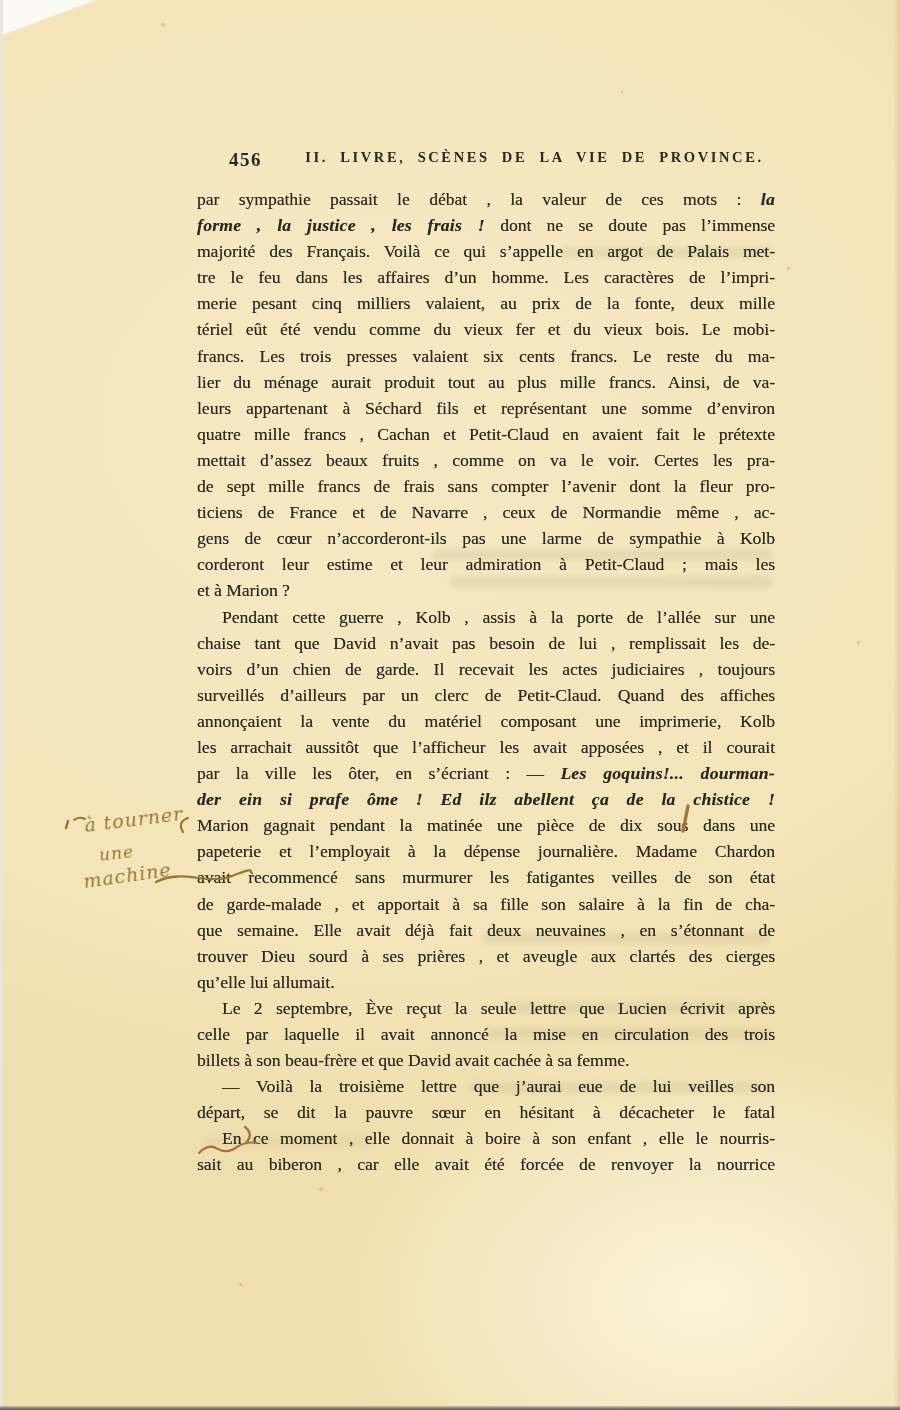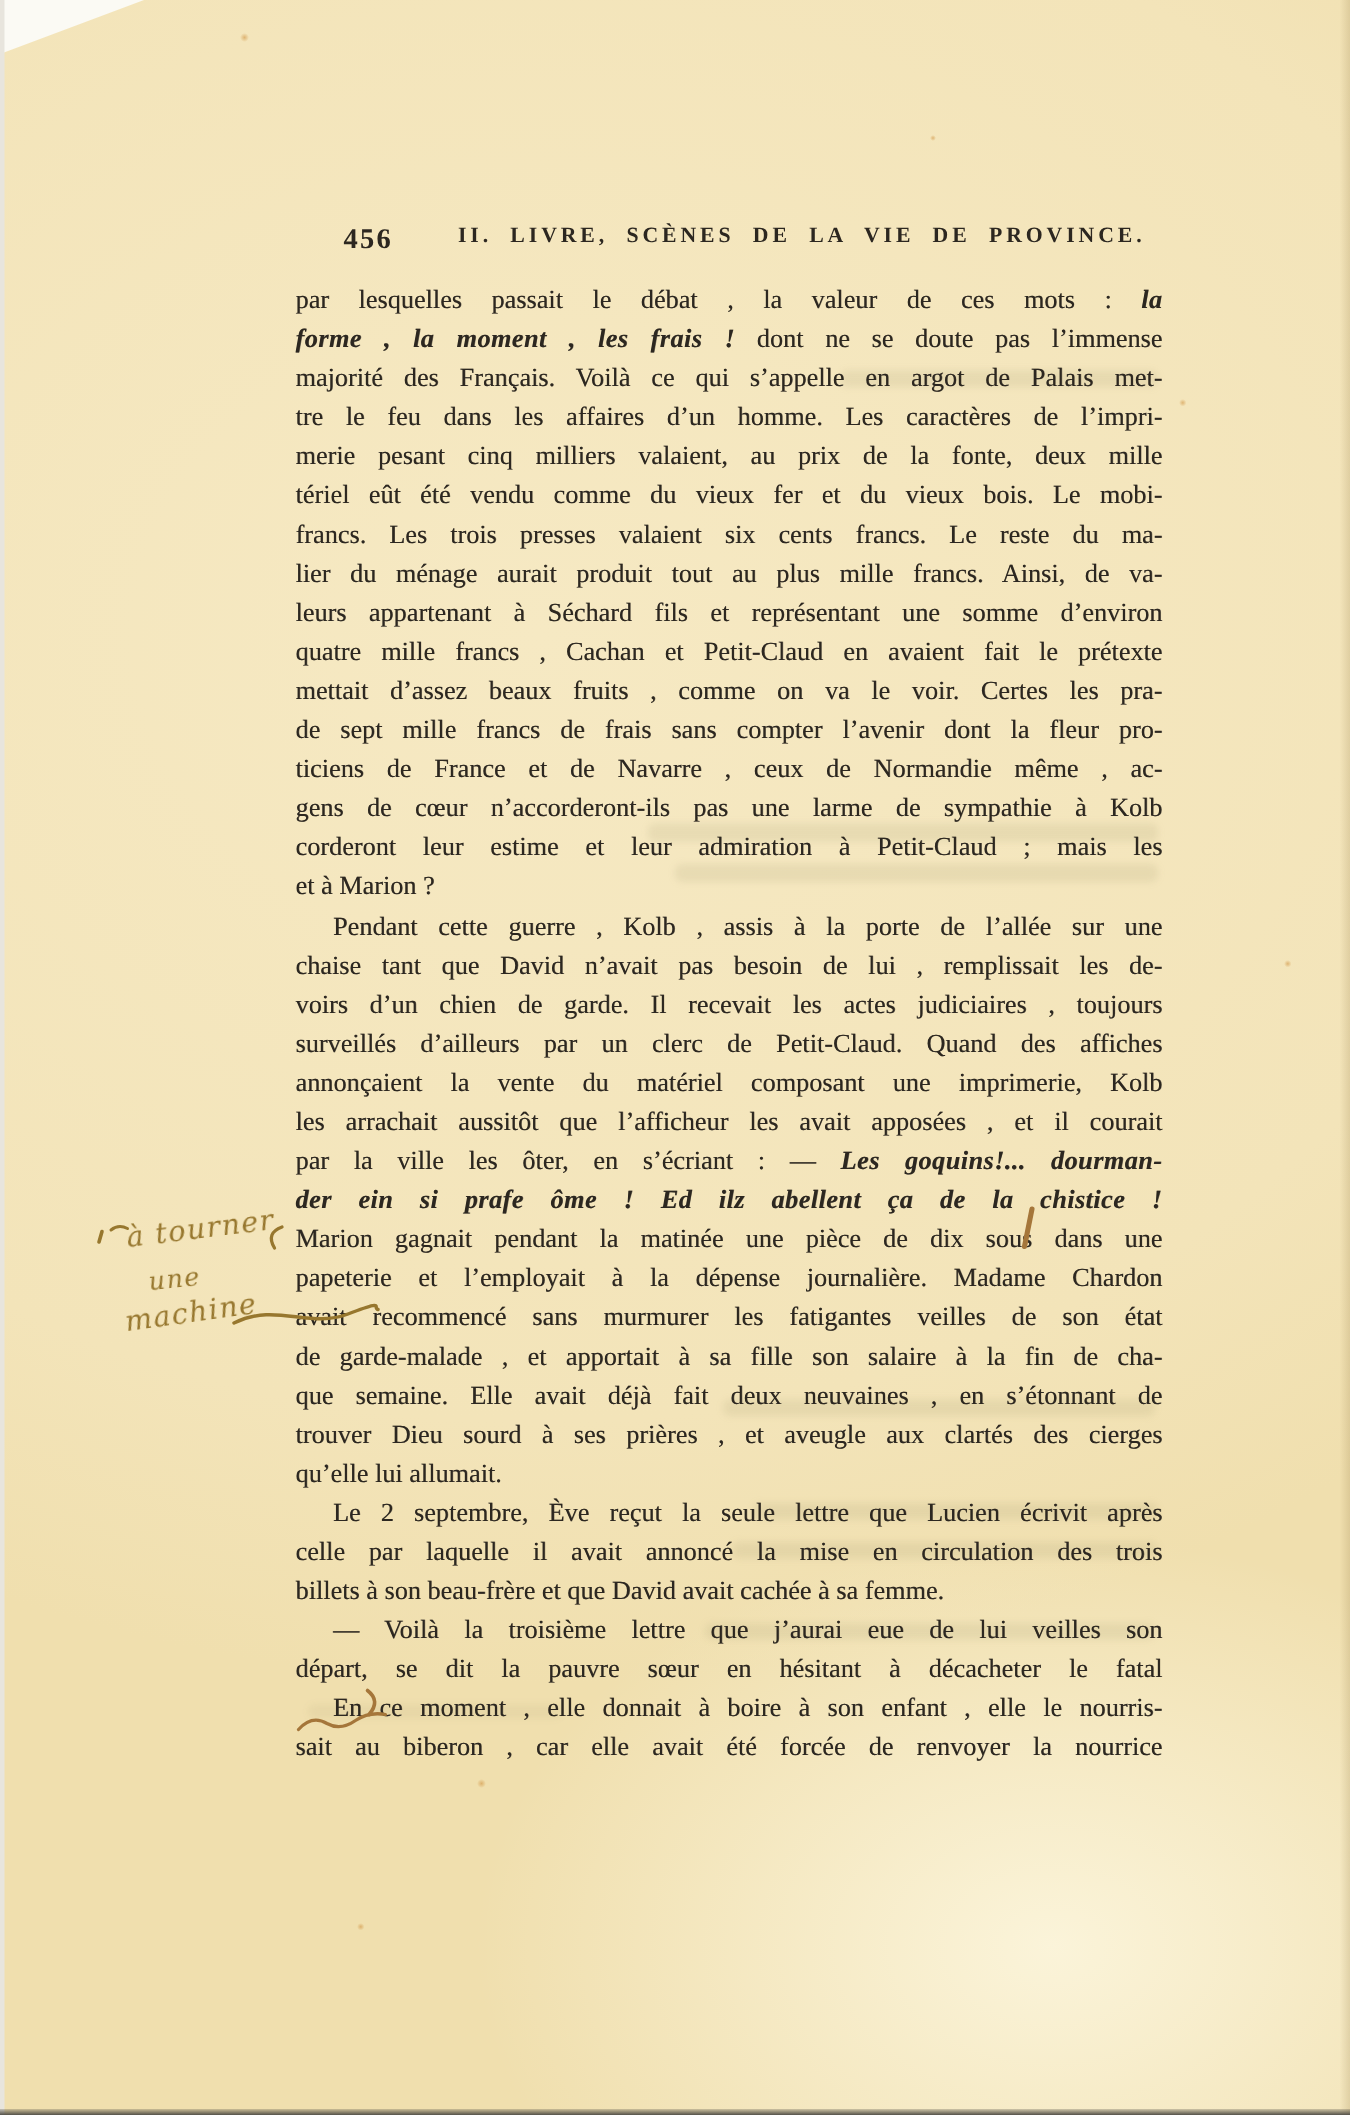--- a/index.html
+++ b/index.html
@@ -88,22 +88,22 @@
   <div class="fox" style="left:318px;top:1186px;width:6px;height:6px;"></div>
   <div class="fox" style="left:238px;top:1282px;width:5px;height:5px;"></div>
   <div class="fox" style="left:620px;top:90px;width:4px;height:4px;"></div>
 
   <div class="header">
     <span class="pagenum">456</span>
     <span class="running-title">II. LIVRE, SCÈNES DE LA VIE DE PROVINCE.</span>
   </div>
 
   <div class="bodytext">
-      <div class="line"><span>par lesquelles passait le débat , la valeur de ces mots : </span><span class="emph">la</span></div>
-      <div class="line"><span class="emph">forme , la moment , les frais !</span><span> dont ne se doute pas l’immense</span></div>
+      <div class="line"><span>par sympathie passait le débat , la valeur de ces mots : </span><span class="emph">la</span></div>
+      <div class="line"><span class="emph">forme , la justice , les frais !</span><span> dont ne se doute pas l’immense</span></div>
       <div class="line"><span>majorité des Français. Voilà ce qui s’appelle en argot de Palais met-</span></div>
       <div class="line"><span>tre le feu dans les affaires d’un homme. Les caractères de l’impri-</span></div>
       <div class="line"><span>merie pesant cinq milliers valaient, au prix de la fonte, deux mille</span></div>
       <div class="line"><span>tériel eût été vendu comme du vieux fer et du vieux bois. Le mobi-</span></div>
       <div class="line"><span>francs. Les trois presses valaient six cents francs. Le reste du ma-</span></div>
       <div class="line"><span>lier du ménage aurait produit tout au plus mille francs. Ainsi, de va-</span></div>
       <div class="line"><span>leurs appartenant à Séchard fils et représentant une somme d’environ</span></div>
       <div class="line"><span>quatre mille francs , Cachan et Petit-Claud en avaient fait le prétexte</span></div>
       <div class="line"><span>mettait d’assez beaux fruits , comme on va le voir. Certes les pra-</span></div>
       <div class="line"><span>de sept mille francs de frais sans compter l’avenir dont la fleur pro-</span></div>

